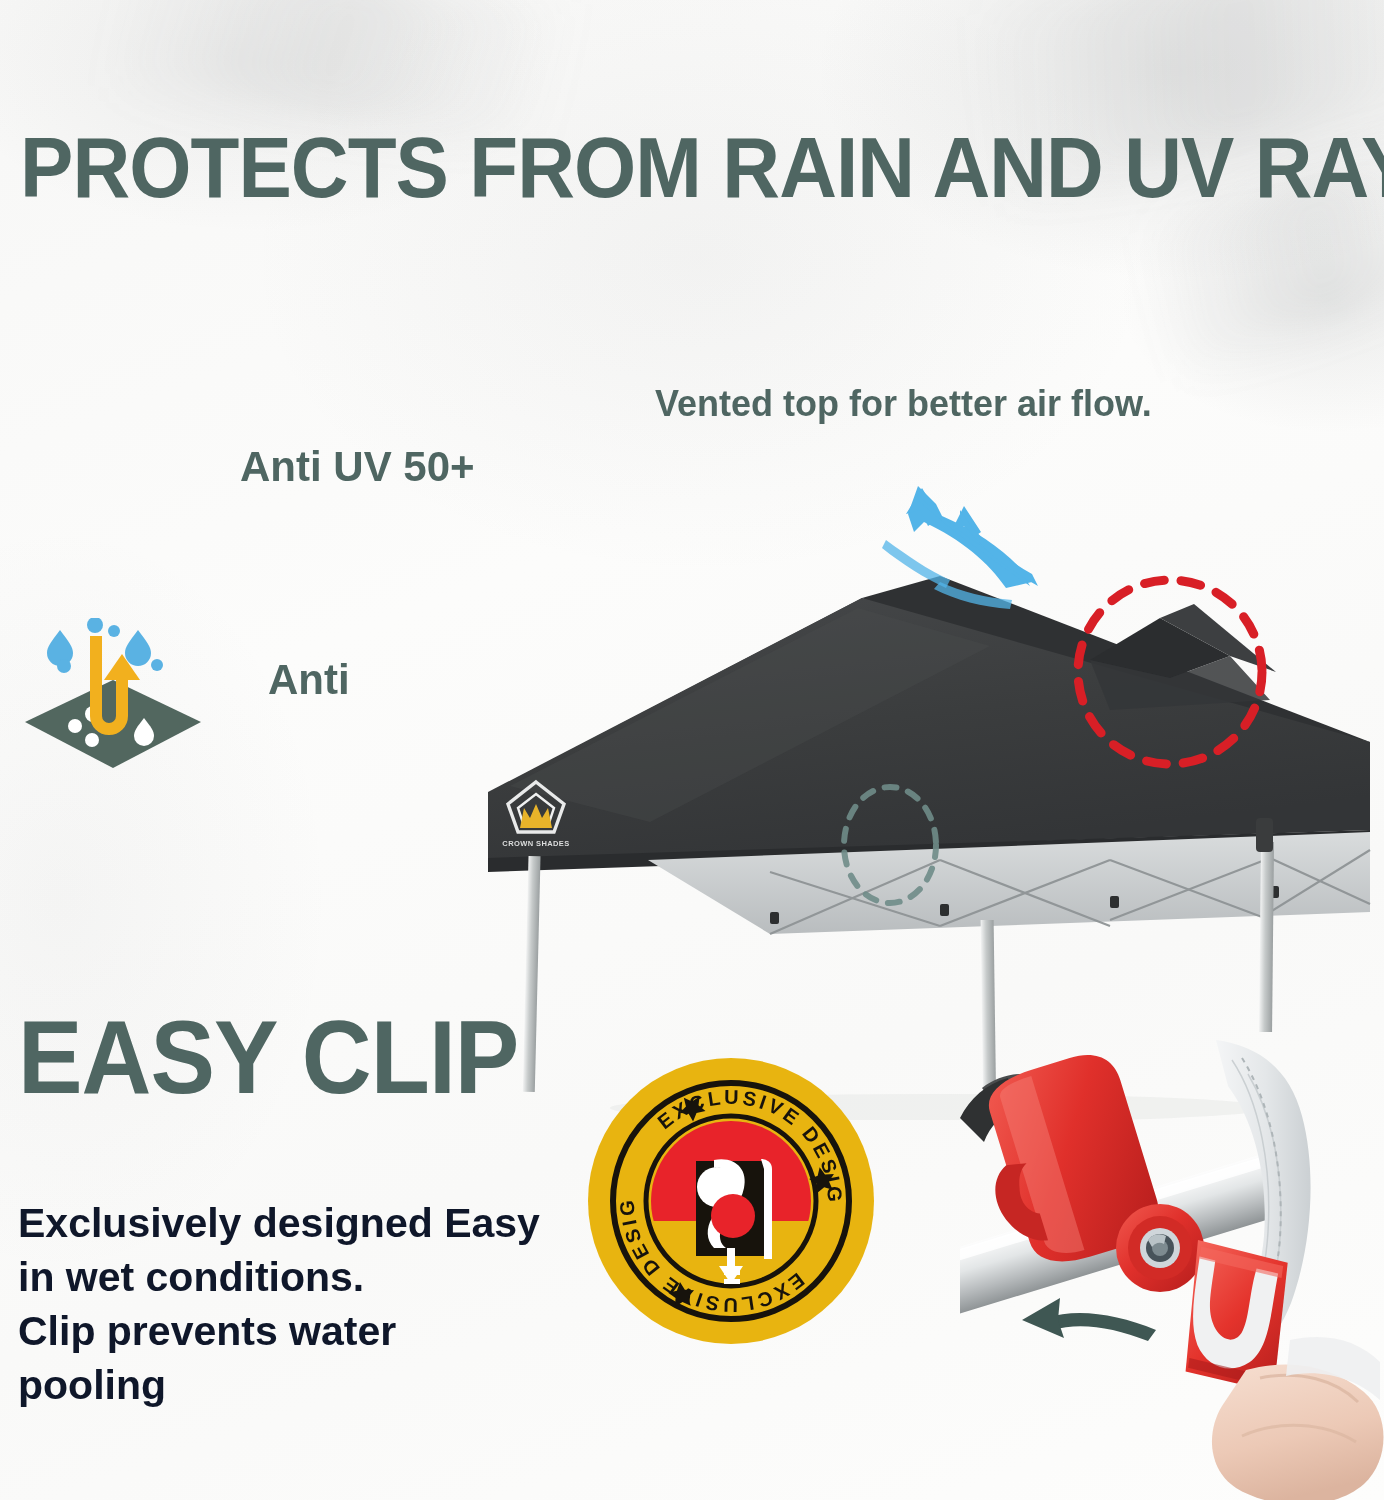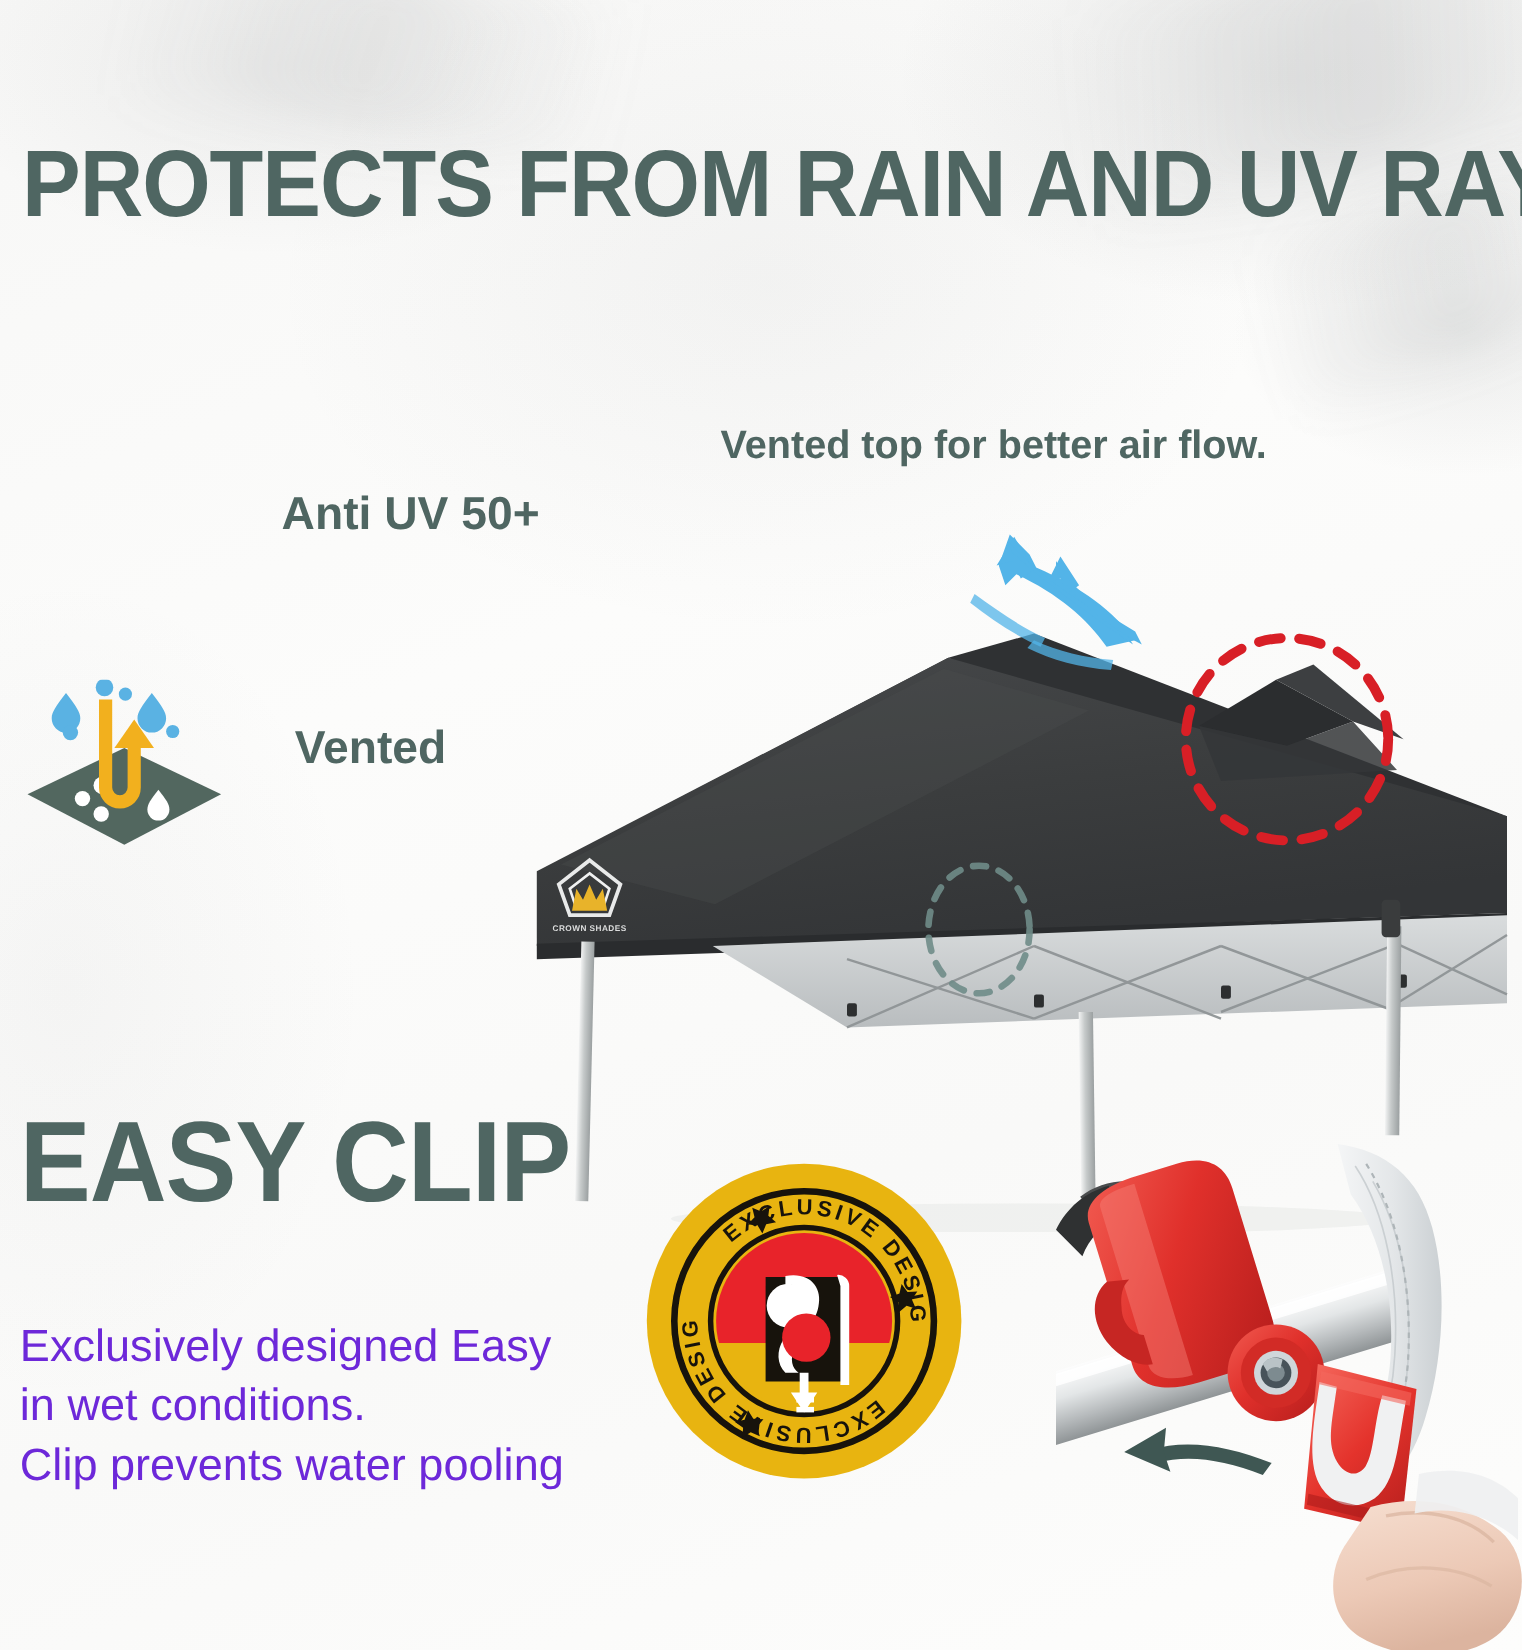--- a/index.html
+++ b/index.html
@@ -71,22 +71,22 @@
     color: #4f6662;
     font-weight: 700;
     font-size: 36px;
     white-space: nowrap;
   }
   #easyclip-desc {
     position: absolute;
     left: 18px;
     top: 1196px;
     width: 530px;
-    color: #6d28d9;
-    font-weight: 400;
+    color: #0f172a;
+    font-weight: 700;
     font-size: 41px;
     line-height: 1.32;
   }
 
   
   .icon-box { position: absolute; }
   #uv-icon { left: 18px; top: 348px; width: 160px; height: 190px; }
   #water-icon { left: 18px; top: 618px; width: 190px; height: 160px; }
 
   
@@ -106,21 +106,21 @@
 <div id="page">
 
   <div class="bg-layer"></div>
   <div class="bg-streak" style="left:980px; top:-40px; width:520px; height:190px; transform:rotate(-12deg);"></div>
   <div class="bg-streak" style="left:1150px; top:170px; width:340px; height:150px; transform:rotate(-20deg);"></div>
   <div class="bg-streak" style="left:120px; top:-30px; width:440px; height:150px; transform:rotate(8deg);"></div>
 
   <div class="headline nosel" id="main-title">PROTECTS FROM RAIN AND UV RAYS</div>
 
 
-  <div class="feature-label nosel" style="left:256px; top:442px;">Anti UV 50+</div>
+  <div class="feature-label nosel" style="left:240px; top:442px;">Anti UV 50+</div>
 
   <div class="icon-box" id="water-icon">
     <svg viewBox="0 0 190 160" width="190" height="160">
 
       <path d="M95 62 L183 104 L95 150 L7 104 Z" fill="#52675f"></path>
 
       <circle cx="57" cy="108" r="7" fill="#ffffff"></circle>
       <circle cx="75" cy="96" r="8" fill="#ffffff"></circle>
       <circle cx="74" cy="122" r="7" fill="#ffffff"></circle>
       <path d="M126 100 c7 9 10 13 10 18 a10 10 0 0 1 -20 0 c0 -5 3 -9 10 -18 z" fill="#ffffff"></path>
@@ -135,21 +135,21 @@
       </g>
 
       <g fill="none" stroke="#f2b01e" stroke-width="12" stroke-linecap="butt">
         <path d="M78 18 L78 98 A13 13 0 0 0 104 98 L104 62"></path>
       </g>
       <path d="M104 36 L122 62 L86 62 Z" fill="#f2b01e"></path>
     </svg>
   </div>
 
   <div class="feature-label nosel" style="left:268px; top:655px;">
-    <div>Vented</div>
+    <div>Anti</div>
   </div>
 
   <div class="nosel" id="vented-text">Vented top for better air flow.</div>
 
   <div id="canopy-wrap">
     <svg viewBox="0 0 920 560" width="920" height="560">
       <defs>
         <linearGradient id="roofGrad" x1="0" y1="0" x2="0.4" y2="1">
           <stop offset="0%" stop-color="#46484a"></stop>
           <stop offset="55%" stop-color="#3b3d3e"></stop>

